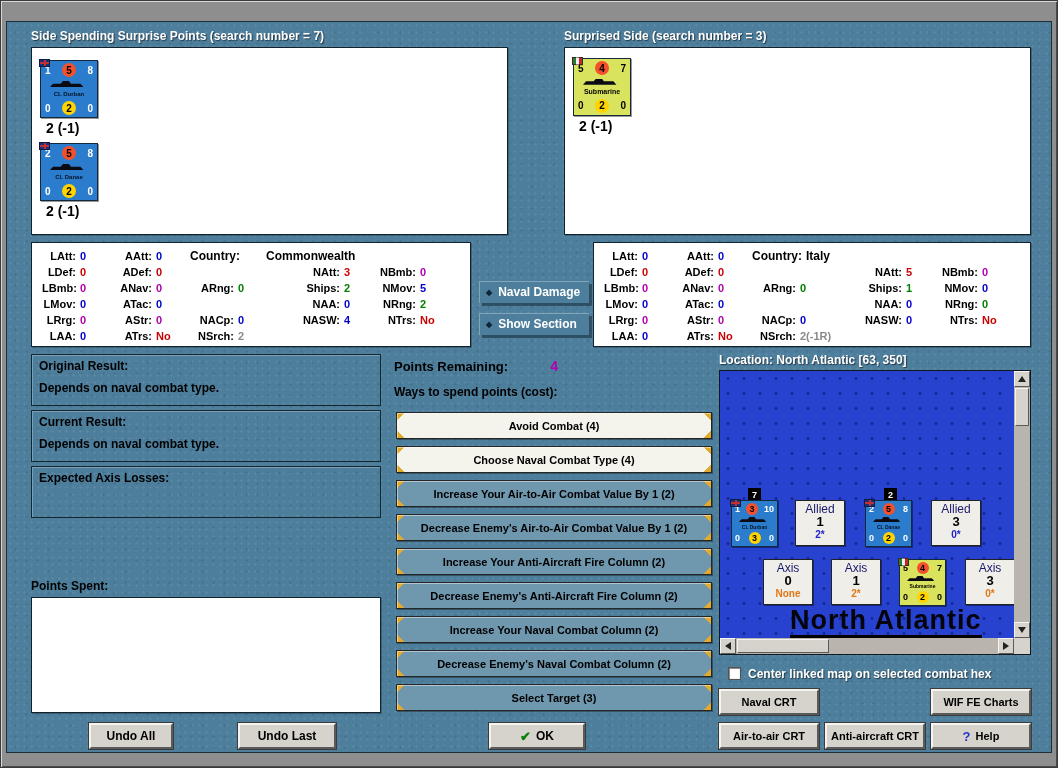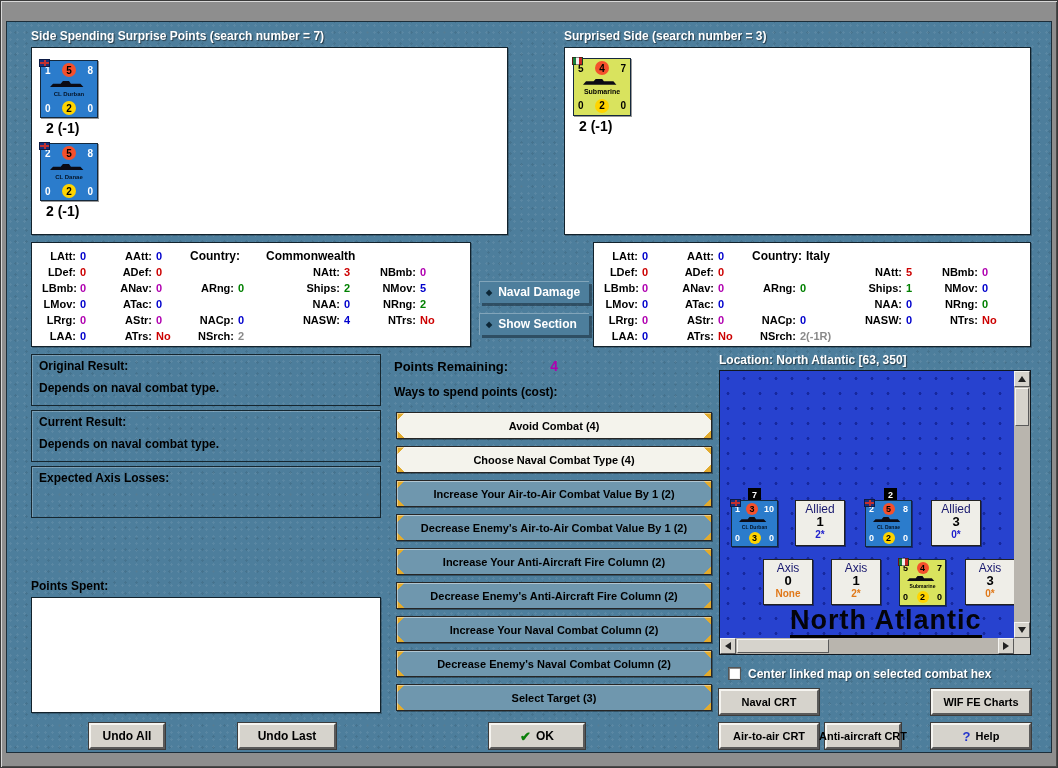--- a/index.html
+++ b/index.html
@@ -355,26 +355,26 @@
       </div>
       <div class="scorner"></div>
     </div>
 
     <span class="cb" style="left:721px;top:645px"></span>
     <div class="hdr" style="left:741px;top:645px">Center linked map on selected combat hex</div>
 
     <div class="gbtn crt" style="left:712px;top:667px;width:100px">Naval CRT</div>
     <div class="gbtn crt" style="left:924px;top:667px;width:100px">WIF FE Charts</div>
     <div class="gbtn crt" style="left:712px;top:701px;width:100px">Air-to-air CRT</div>
-    <div class="gbtn crt" style="left:818px;top:701px;width:76px">Anti-aircraft CRT</div>
+    <div class="gbtn crt" style="left:818px;top:701px;width:100px">Anti-aircraft CRT</div>
     <div class="gbtn crt" style="left:924px;top:701px;width:100px">
       <span class="helpq">?</span>
       <span>Help</span>
     </div>
-    <div class="gbtn" style="left:82px;top:701px;width:76px">Undo All</div>
+    <div class="gbtn" style="left:82px;top:701px;width:84px">Undo All</div>
     <div class="gbtn" style="left:231px;top:701px;width:98px">Undo Last</div>
     <div class="gbtn" style="left:482px;top:701px;width:96px">
       <span class="okcheck">✔</span>
       <span>OK</span>
     </div>
   <div class="toggle" style="left: 472px; top: 259px;">
         <span class="tdiamond">◆</span>
         <span>Naval Damage</span>
       </div>
       <div class="toggle" style="left: 472px; top: 291px;">

